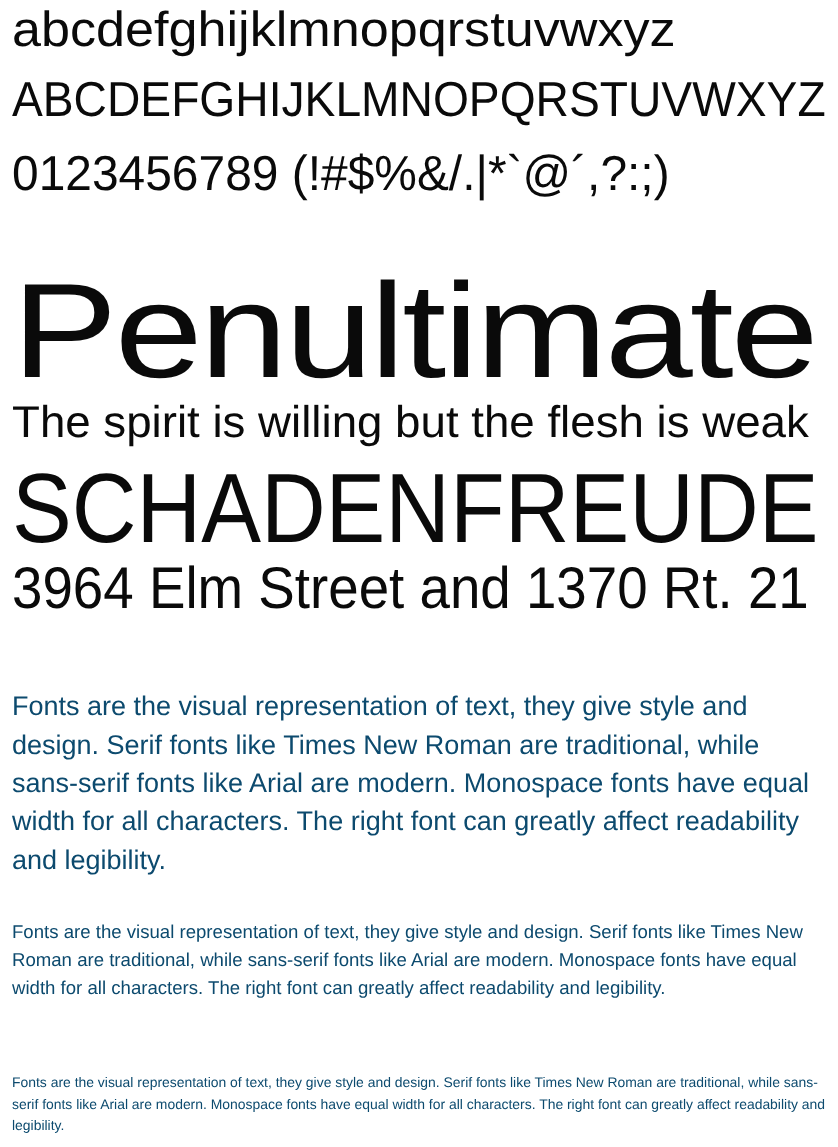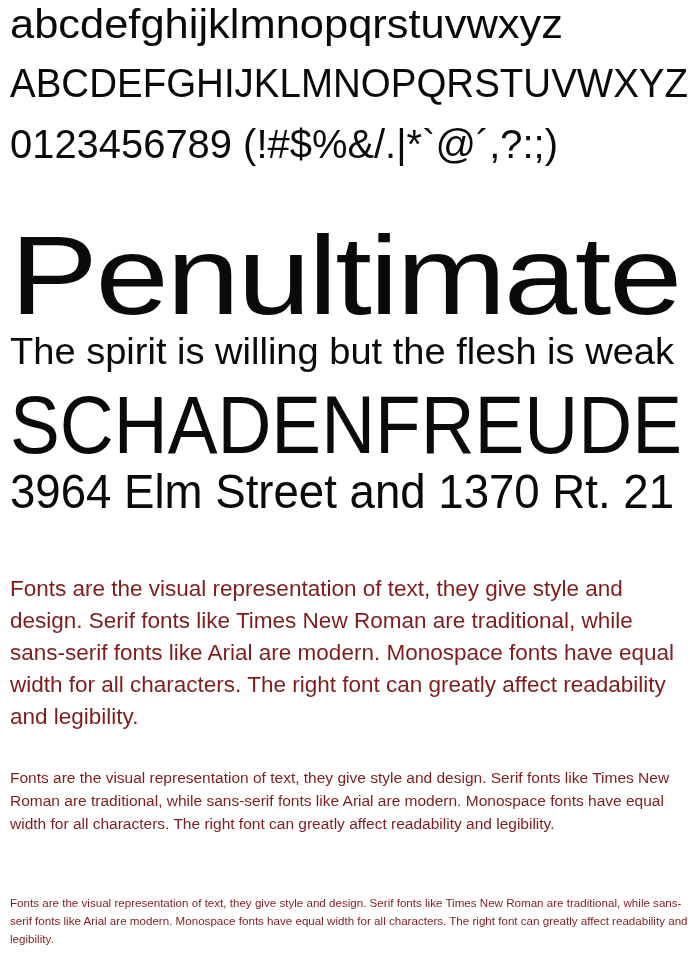--- a/index.html
+++ b/index.html
@@ -29,21 +29,21 @@
     .digits { top: 124px; font-size: 41px; }
     .penultimate { top: 220px; font-size: 112px; letter-spacing: -2px; }
     .spirit { top: 333px; font-size: 37px; }
     .schaden { top: 384px; font-size: 82px; }
     .address { top: 467px; font-size: 49px; }
 
     .para {
       position: absolute;
       left: 10px;
       margin: 0;
-      color: #7f1d1d;
+      color: #0c4a6e;
     }
     .para-large {
       top: 573px;
       width: 684px;
       font-size: 22.5px;
       line-height: 32px;
     }
     .para-medium {
       top: 766px;
       width: 684px;

